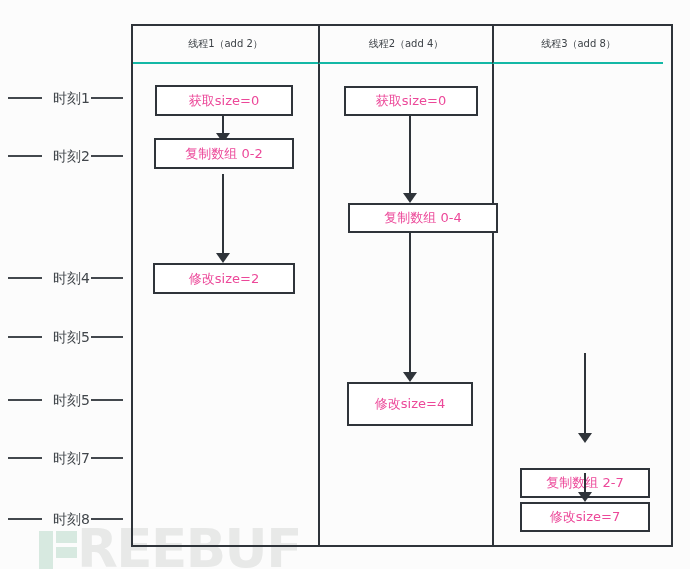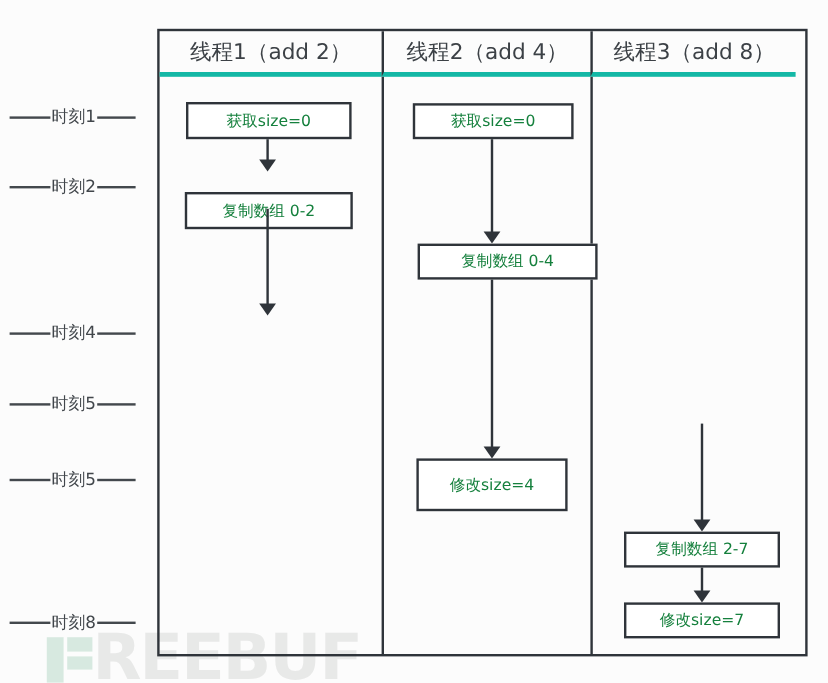--- a/index.html
+++ b/index.html
@@ -15,45 +15,45 @@
   
   .tick{
     position:absolute;left:8px;width:104px;height:20px;
     display:flex;align-items:center;z-index:2;
   }
   .tick .seg{height:2px;background:#43484d;flex:none;}
   .tick .seg.l{width:34px;}
   .tick .seg.r{width:32px;}
   .tick .lbl{
     flex:1;text-align:center;font-size:14px;line-height:1;
-    color:#41464b;white-space:nowrap;padding:0 1px;
+    color:#41464b;white-space:nowrap;padding:0 1px;margin-left:10px;
   }
 
   
   .ttable{
     position:absolute;left:131px;top:24px;width:538px;height:519px;
     border:2px solid #2f343a;
     display:grid;grid-template-columns:185px 174px 171px;
     grid-template-rows:38px 1fr;
     background:transparent;z-index:2;
   }
   .thead{
     display:flex;align-items:center;justify-content:center;
-    font-size:18px;border-bottom:4px solid #14b8a6;
+    font-size:10px;border-bottom:2px solid #14b8a6;
     white-space:nowrap;background:transparent;
   }
   .tbody{background:transparent;}
   .cborder{border-left:2px solid #2f343a;}
 
   
   .node{
     position:absolute;z-index:3;
     background:#ffffff;border:2px solid #2f343a;
     display:flex;align-items:center;justify-content:center;
-    font-size:13px;color:#15803d;white-space:nowrap;
+    font-size:13px;color:#ec4899;white-space:nowrap;
     box-sizing:border-box;
   }
 
   
   .arrow{position:absolute;width:14px;z-index:3;}
   .arrow .stem{position:absolute;left:6px;top:0;width:2px;background:#2f343a;}
   .arrow .head{
     position:absolute;left:0;bottom:0;width:0;height:0;
     border-left:7px solid transparent;border-right:7px solid transparent;
     border-top:10px solid #2f343a;
@@ -101,62 +101,68 @@
   <div class="tick" style="top:327px">
       <span class="seg l"></span>
       <span class="lbl">时刻5</span>
       <span class="seg r"></span>
     </div>
   <div class="tick" style="top:390px">
       <span class="seg l"></span>
       <span class="lbl">时刻5</span>
       <span class="seg r"></span>
     </div>
+  <div class="tick" style="top:448px">
+      <span class="seg l"></span>
+      <span class="lbl">时刻7</span>
+      <span class="seg r"></span>
+    </div>
   <div class="tick" style="top:509px">
       <span class="seg l"></span>
       <span class="lbl">时刻8</span>
       <span class="seg r"></span>
     </div>
 
   <div class="ttable">
     <div class="thead">线程1（add 2）</div>
     <div class="thead cborder">线程2（add 4）</div>
     <div class="thead cborder">线程3（add 8）</div>
     <div class="tbody"></div>
     <div class="tbody cborder"></div>
     <div class="tbody cborder"></div>
   </div>
 
   <div class="node" style="left:155px;top:85px;width:138px;height:31px">获取size=0</div>
   <div class="arrow" style="left:216px;top:116px;height:27px">
       <span class="stem" style="height:18px"></span>
       <span class="head"></span>
     </div>
-  <div class="node" style="left:154px;top:160px;width:140px;height:31px">复制数组 0-2</div>
+  <div class="node" style="left:154px;top:138px;width:140px;height:31px">复制数组 0-2</div>
   <div class="arrow" style="left:216px;top:174px;height:89px">
       <span class="stem" style="height:80px"></span>
       <span class="head"></span>
     </div>
+  <div class="node" style="left:153px;top:263px;width:142px;height:31px">修改size=2</div>
 
   <div class="node" style="left:344px;top:86px;width:134px;height:30px">获取size=0</div>
   <div class="arrow" style="left:403px;top:116px;height:87px">
       <span class="stem" style="height:78px"></span>
       <span class="head"></span>
     </div>
   <div class="node" style="left:348px;top:203px;width:150px;height:30px">复制数组 0-4</div>
   <div class="arrow" style="left:403px;top:233px;height:149px">
       <span class="stem" style="height:140px"></span>
       <span class="head"></span>
     </div>
   <div class="node" style="left:347px;top:382px;width:126px;height:44px">修改size=4</div>
 
   <div class="arrow" style="left:578px;top:353px;height:90px">
       <span class="stem" style="height:81px"></span>
       <span class="head"></span>
     </div>
-  <div class="node" style="left:520px;top:443px;width:130px;height:30px">复制数组 2-7</div>
+  <div class="node" style="left:520px;top:468px;width:130px;height:30px">复制数组 2-7</div>
   <div class="arrow" style="left:578px;top:473px;height:29px">
       <span class="stem" style="height:20px"></span>
       <span class="head"></span>
     </div>
   <div class="node" style="left:520px;top:502px;width:130px;height:30px">修改size=7</div>
 
 </div>
 
 </body></html>

